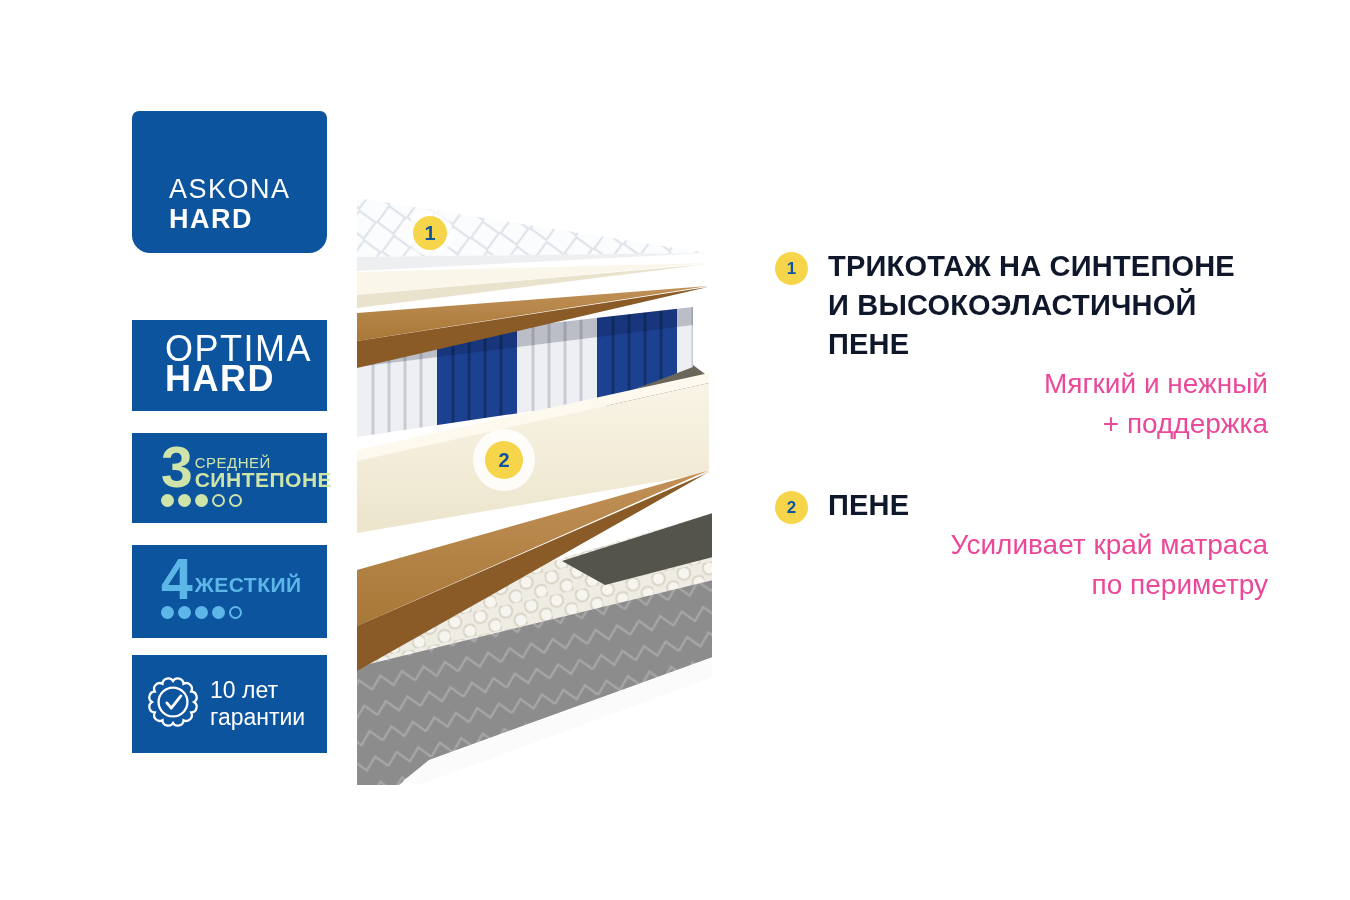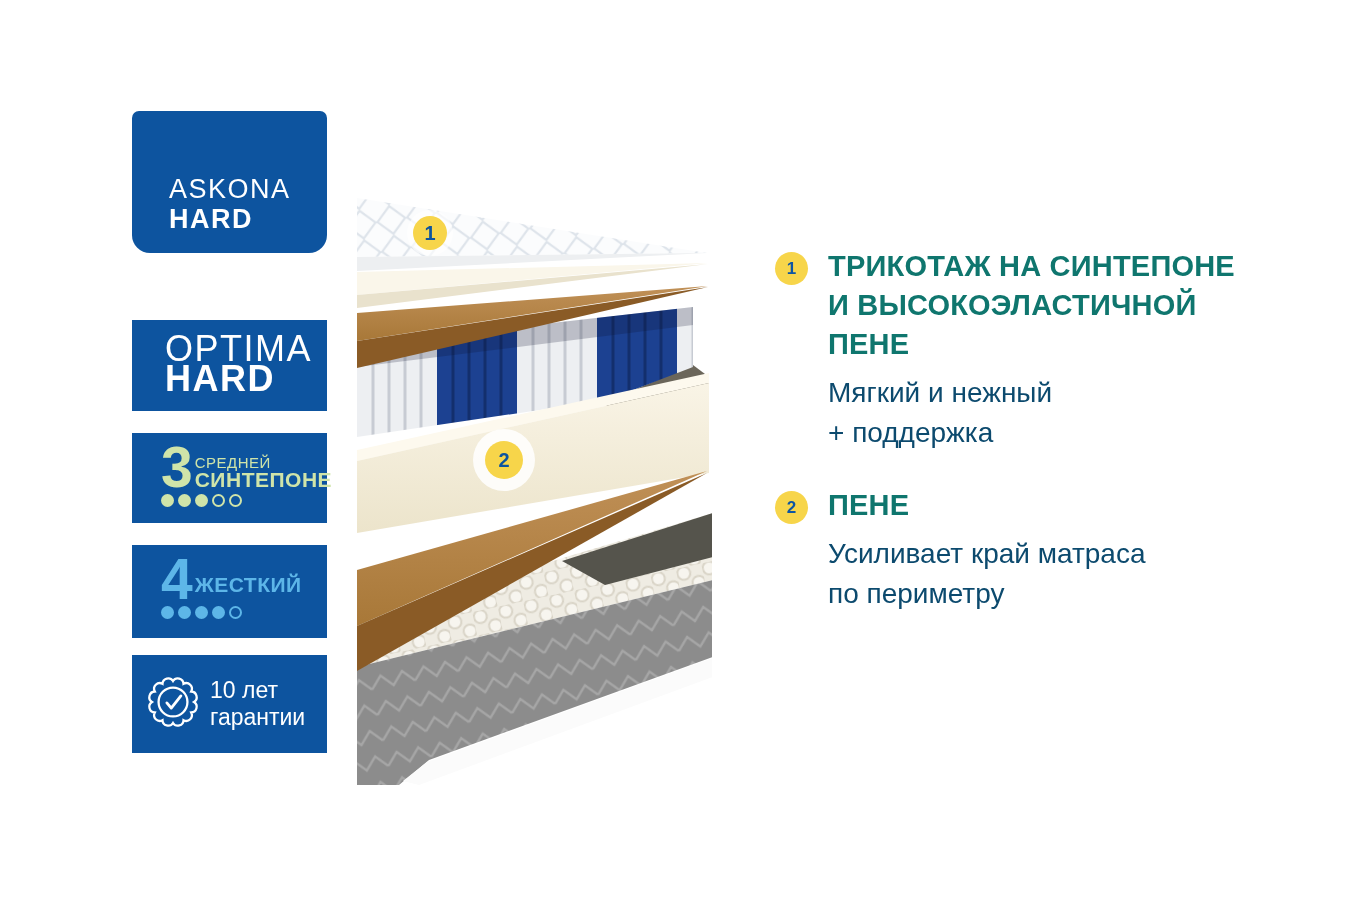--- a/index.html
+++ b/index.html
@@ -37,22 +37,22 @@
   .illustration{position:absolute;left:357px;top:195px;width:355px;height:590px;}
 
   
   .feature-marker{position:absolute;width:33px;height:33px;border-radius:50%;background:#f7d54a;
                   color:#0d55a3;font-weight:bold;font-size:17px;display:flex;align-items:center;justify-content:center;}
   #fm1{left:775px;top:252px;}
   #fm2{left:775px;top:491px;}
   .feature-text{position:absolute;left:828px;width:440px;}
   #ft1{top:247px;}
   #ft2{top:486px;}
-  .f-title{font-size:29px;font-weight:bold;color:#0f766e;line-height:39px;letter-spacing:0.2px;}
-  .f-desc{margin-top:9px;font-size:28px;color:#0c4a6e;line-height:40px;}
+  .f-title{font-size:29px;font-weight:bold;color:#0f172a;line-height:39px;letter-spacing:0.2px;}
+  .f-desc{font-size:28px;color:#ec4899;line-height:40px;text-align:right;}
 </style>
 </head>
 <body>
 
 <div class="canvas">
 
   <div class="badge" id="b-brand">
     <div class="brand-text">
       <div>ASKONA</div>
       <div class="bold">HARD</div>

